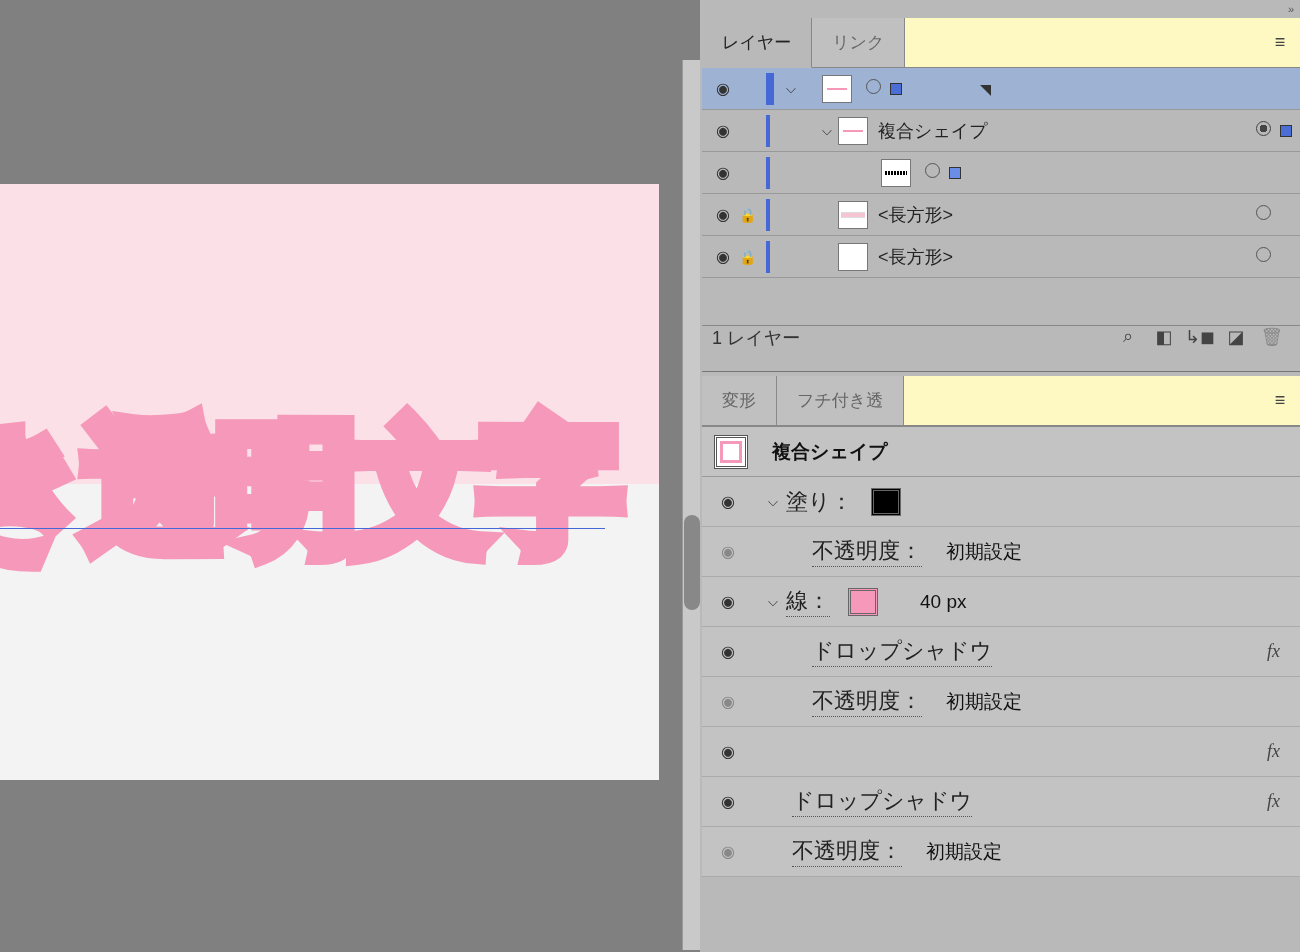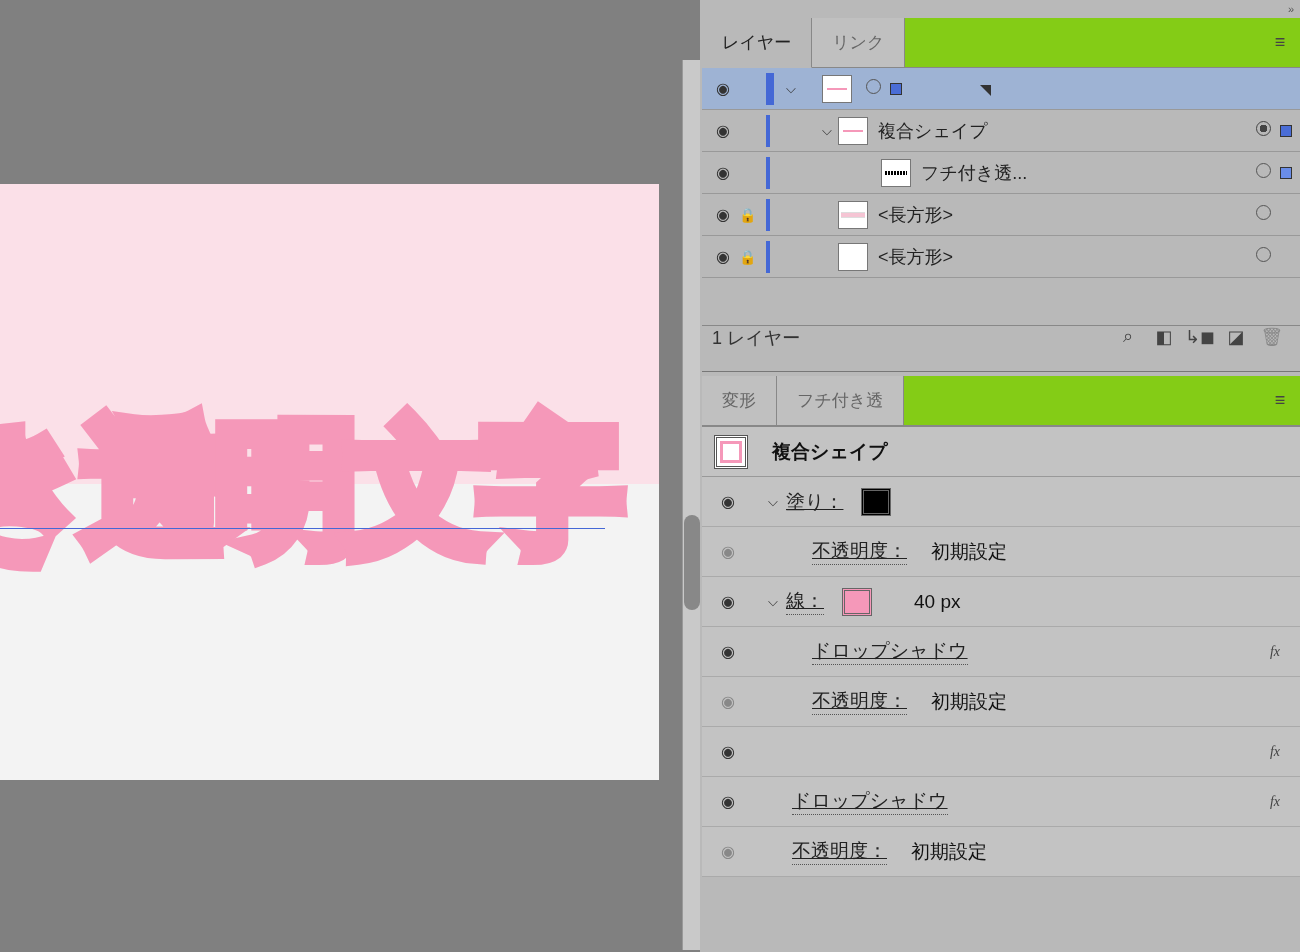--- a/index.html
+++ b/index.html
@@ -6,21 +6,21 @@
 body { background: #b0b0b0; width: 1300px; height: 952px; overflow: hidden; display: flex; }
 .canvas-area { width: 700px; height: 952px; background: #808080; position: relative; }
 .white-bg { position: absolute; top: 184px; left: 0; width: 659px; height: 596px; background: #f3f3f3; }
 .pink-bg { position: absolute; top: 184px; left: 0; width: 659px; height: 300px; background: #fbe0e8; }
 .canvas-text { position: absolute; top: 395px; left: -50px; font-size: 140px; font-weight: 900; color: transparent; -webkit-text-stroke: 18px #f598b9; letter-spacing: -8px; white-space: nowrap; }
 .blue-line { position: absolute; top: 528px; left: 0; width: 605px; height: 1px; background: #4468d6; }
 .vert-scroll { position: absolute; right: 0; top: 60px; width: 18px; height: 890px; background: #c9c9c9; border-left: 1px solid #999; }
 .vert-thumb { position: absolute; top: 455px; width: 16px; height: 95px; background: #888; border-radius: 9px; left: 1px; }
 .side { width: 600px; height: 952px; background: #b9b9b9; display: flex; flex-direction: column; padding-left: 2px; }
 .collapse-bar { height: 18px; display: flex; justify-content: flex-end; align-items: center; padding-right: 6px; font-size: 11px; color: #555; cursor: pointer; }
-.tabs { display: flex; height: 50px; border-bottom: 1px solid #888; background: #84cc16; align-items: stretch; }
+.tabs { display: flex; height: 50px; border-bottom: 1px solid #888; background: #fef9c3; align-items: stretch; }
 .tab { padding: 0 20px; display: flex; align-items: center; font-size: 17px; color: #666; border-right: 1px solid #888; cursor: pointer; background: #c0c0c0; }
 .tab.active { background: #b9b9b9; color: #222; border-bottom: 1px solid #b9b9b9; margin-bottom: -1px; }
 .tab-menu { margin-left: auto; width: 40px; display: flex; align-items: center; justify-content: center; font-size: 18px; color: #444; cursor: pointer; }
 .layers { background: #b9b9b9; }
 .layer-row { display: flex; align-items: center; height: 42px; border-bottom: 1px solid #999; padding: 0 8px; }
 .layer-row.selected { background: #9eb3d4; }
 .eye { width: 26px; font-size: 16px; color: #333; text-align: center; cursor: pointer; }
 .lock { width: 24px; font-size: 14px; color: #555; text-align: center; }
 .sel-bar { width: 8px; height: 32px; background: #4468d6; margin: 0 6px; }
 .sel-bar.thin { width: 4px; }
@@ -42,27 +42,27 @@
 .trash { color: #888; }
 .appearance { background: #c3c3c3; border-top:1px solid #888; }
 .app-header { display: flex; align-items: center; height: 50px; padding: 6px 12px; border-bottom: 1px solid #999; }
 .app-swatch { width: 34px; height: 34px; border: 3px double #555; background: #fff; padding:3px; }
 .app-swatch-inner { width:100%; height:100%; border:3px solid #f598b9; }
 .app-title { font-size: 19px; font-weight: bold; margin-left: 24px; color: #111; }
 .app-row { display: flex; align-items: center; height: 50px; padding: 0 12px; border-bottom: 1px solid #aaa; }
 .app-eye { width: 28px; font-size: 16px; color: #333; text-align:center; }
 .app-eye.dim { color: #888; }
 .app-disc { width: 26px; font-size: 13px; color: #333; text-align:center; cursor:pointer; }
-.app-label { font-size: 19px; color: #222; text-decoration: underline; }
+.app-label { font-size: 22px; color: #222; }
 .app-label.ul { border-bottom: 1px dotted #555; }
 .app-val { font-size: 19px; color: #111; margin-left: 24px; }
 .app-sw { width: 30px; height: 28px; border:3px double #666; margin: 0 18px; }
 .app-sw.black { background:#000; }
 .app-sw.pink { background:#f598b9; }
-.fx { margin-left: auto; font-style: italic; font-size: 14px; color: #444; font-family: Georgia, serif; padding-right:8px; }
+.fx { margin-left: auto; font-style: italic; font-size: 18px; color: #444; font-family: Georgia, serif; padding-right:8px; }
 .indent1 { margin-left: 18px; }
 .indent2 { margin-left: 50px; }
 .indent3 { margin-left: 70px; }
 .corner { position:absolute; top:85px; right:309px; width:0; height:0; border-left:11px solid transparent; border-top:11px solid #333; z-index:5; }
 </style>
 </head>
 <body>
 
 <div class="canvas-area">
   <div class="white-bg"></div>
@@ -105,21 +105,20 @@
       <span class="lname">複合シェイプ</span>
       <span class="target"><span class="ring filled"></span></span>
       <span class="sqdot"></span>
     </div>
     <div class="layer-row">
       <span class="eye">◉</span>
       <span class="lock"></span>
       <span class="sel-bar thin"></span>
       <span style="width:105px"></span>
       <span class="lthumb wave"></span>
-      <span class="lname">フチ付き透...</span>
       <span class="target"><span class="ring"></span></span>
       <span class="sqdot light"></span>
     </div>
     <div class="layer-row">
       <span class="eye">◉</span>
       <span class="lock">🔒</span>
       <span class="sel-bar thin"></span>
       <span style="width:62px"></span>
       <span class="lthumb pinkline"></span>
       <span class="lname">&lt;長方形&gt;</span>

